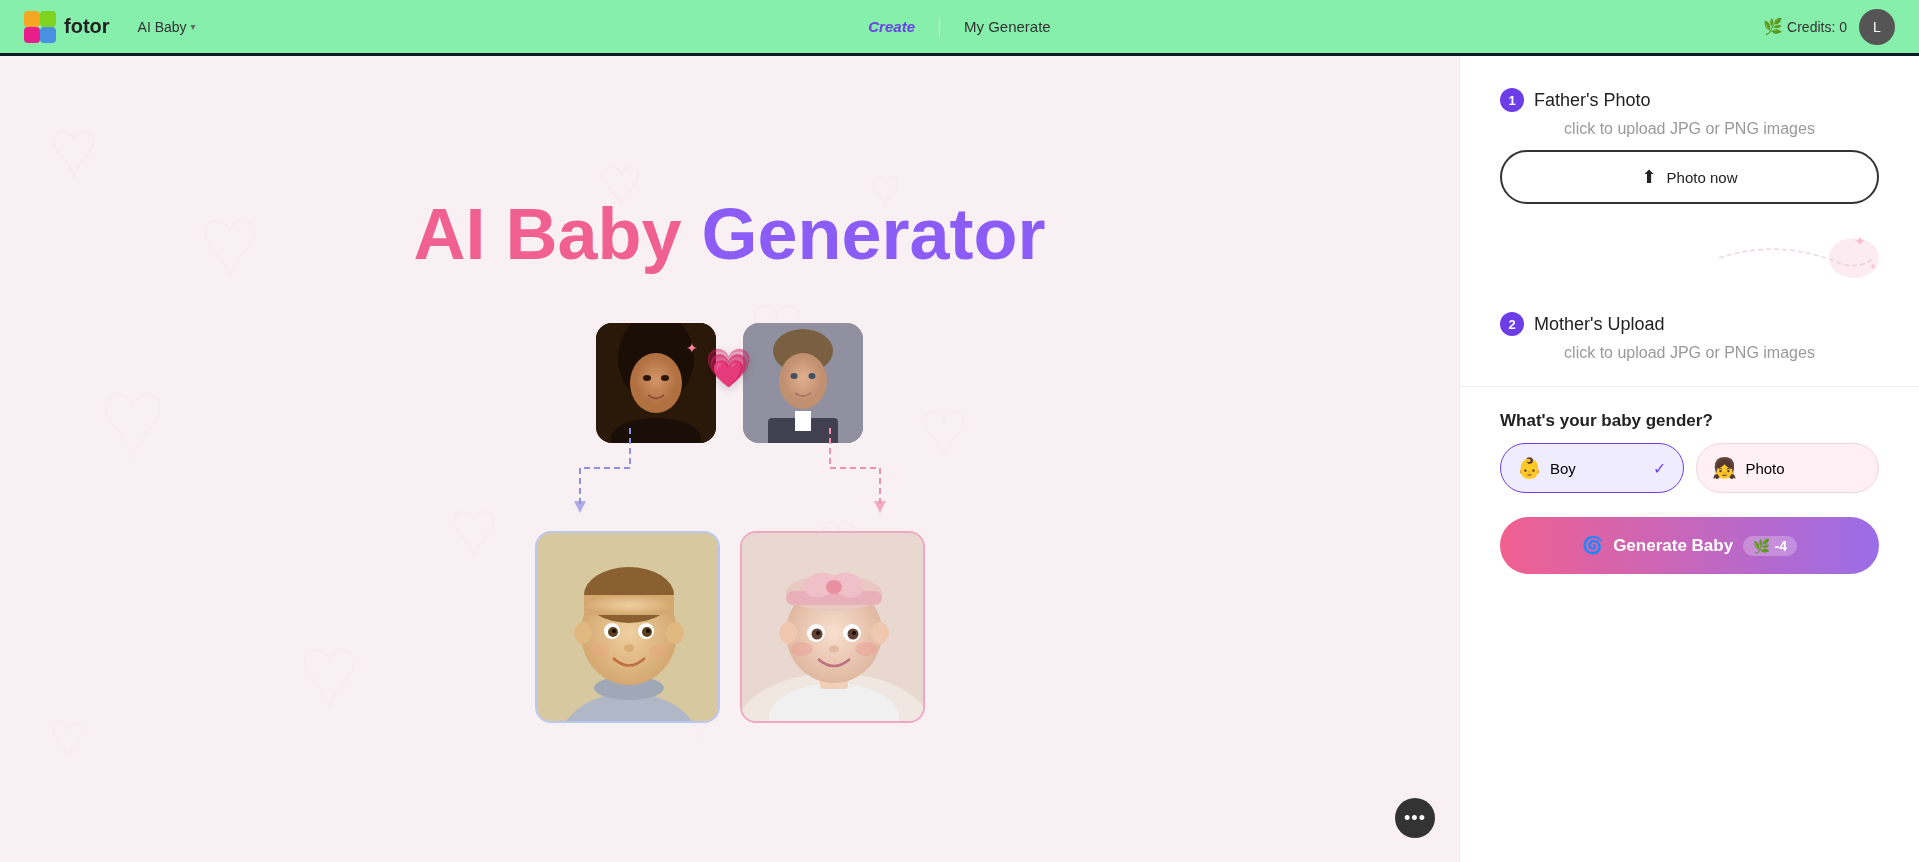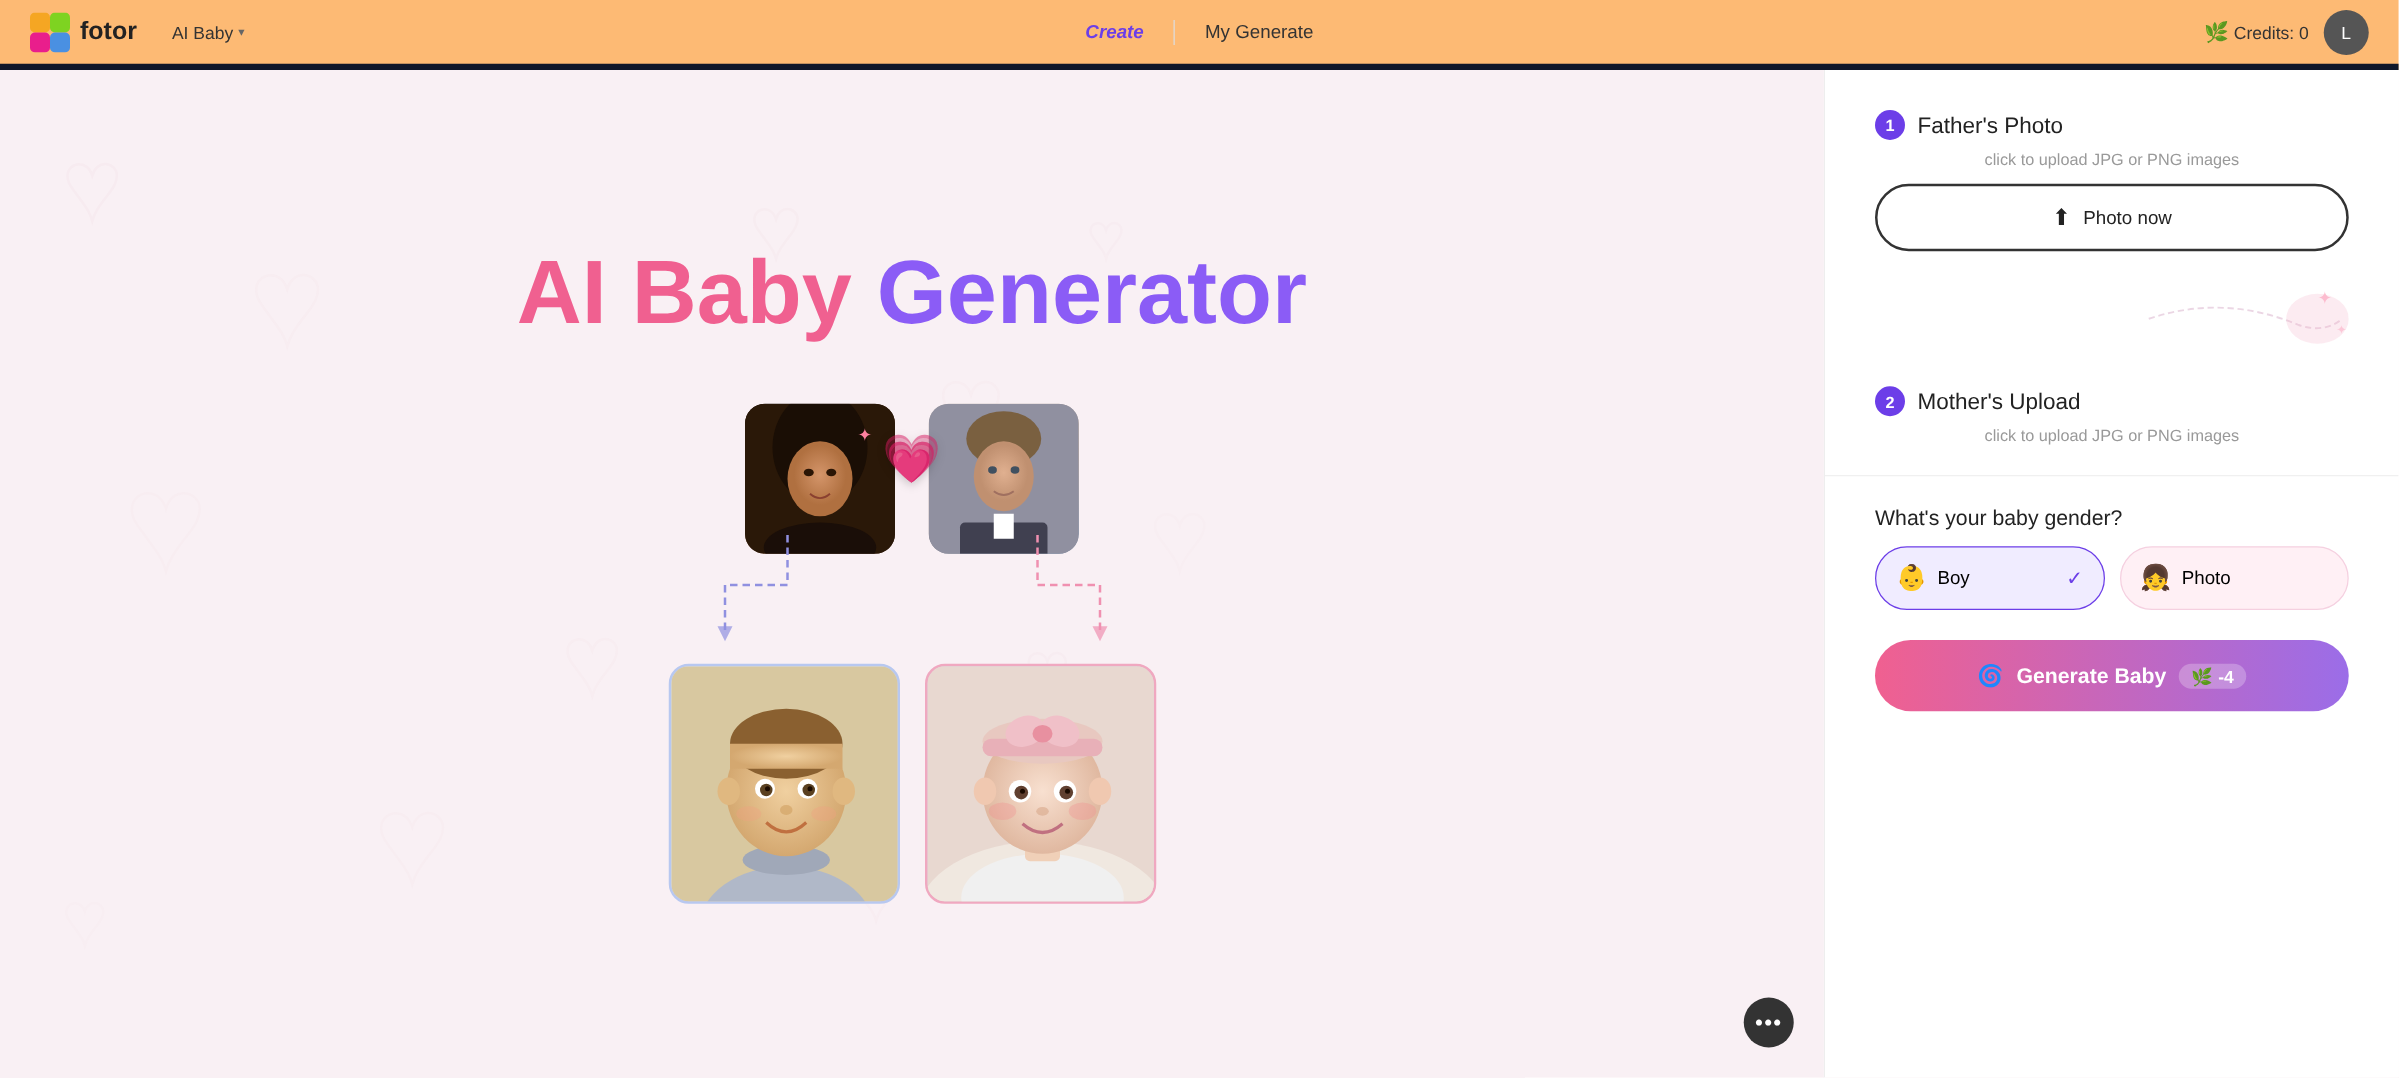--- a/index.html
+++ b/index.html
@@ -1,21 +1,21 @@
 <!DOCTYPE html>
 <html><head>
   <meta charset="utf-8">
   <style>
     * { margin: 0; padding: 0; box-sizing: border-box; }
     body { font-family: -apple-system, BlinkMacSystemFont, 'Segoe UI', sans-serif; background: #fff; width: 1919px; height: 862px; overflow: hidden; display: flex; flex-direction: column; }
 
     
     .header {
       display: flex; align-items: center; padding: 0 24px; height: 56px;
-      border-bottom: 5px solid #0f172a; background: #fdba74; flex-shrink: 0;
+      border-bottom: 3px solid #0f172a; background: #86efac; flex-shrink: 0;
       position: relative; z-index: 10;
     }
     .logo { display: flex; align-items: center; gap: 8px; margin-right: 16px; }
     .logo-icon { width: 32px; height: 32px; }
     .logo-text { font-size: 20px; font-weight: 600; color: #222; }
     .ai-baby-btn {
       display: flex; align-items: center; gap: 4px; padding: 6px 12px;
       border-radius: 6px; cursor: pointer; font-size: 14px; color: #333;
       background: none; border: none;
     }
@@ -100,21 +100,21 @@
 
     
     .upload-section { display: flex; flex-direction: column; gap: 8px; }
     .section-header { display: flex; align-items: center; gap: 10px; }
     .step-badge {
       width: 24px; height: 24px; border-radius: 50%; background: #6c3ee8;
       color: #fff; font-size: 13px; font-weight: 700;
       display: flex; align-items: center; justify-content: center; flex-shrink: 0;
     }
     .section-title { font-size: 18px; font-weight: 400; color: #222; }
-    .section-hint { font-size: 13px; color: #999; text-align: center; }
+    .section-hint { font-size: 16px; color: #999; text-align: center; }
     .upload-btn {
       display: flex; align-items: center; justify-content: center; gap: 10px;
       padding: 14px 32px; border: 2px solid #333; border-radius: 50px;
       background: #fff; cursor: pointer; font-size: 15px; font-weight: 500;
       color: #222; width: 100%; margin-top: 4px;
       transition: background 0.2s;
     }
     .upload-icon { font-size: 18px; }
 
     
@@ -123,21 +123,21 @@
     }
 
     
     .pink-splash {
       text-align: right; height: 60px; display: flex; align-items: center; justify-content: flex-end;
     }
     .splash-svg { opacity: 0.7; }
 
     
     .gender-section { display: flex; flex-direction: column; gap: 12px; }
-    .gender-title { font-size: 17px; font-weight: 400; color: #222; }
+    .gender-title { font-size: 17px; font-weight: 700; color: #222; }
     .gender-options { display: flex; gap: 12px; }
     .gender-option {
       flex: 1; display: flex; align-items: center; gap: 8px;
       padding: 12px 16px; border-radius: 50px; cursor: pointer;
       font-size: 15px; font-weight: 500; border: 1.5px solid transparent;
       transition: all 0.2s;
     }
     .gender-option.selected {
       border-color: #6c3ee8; background: #f0ecff;
     }

